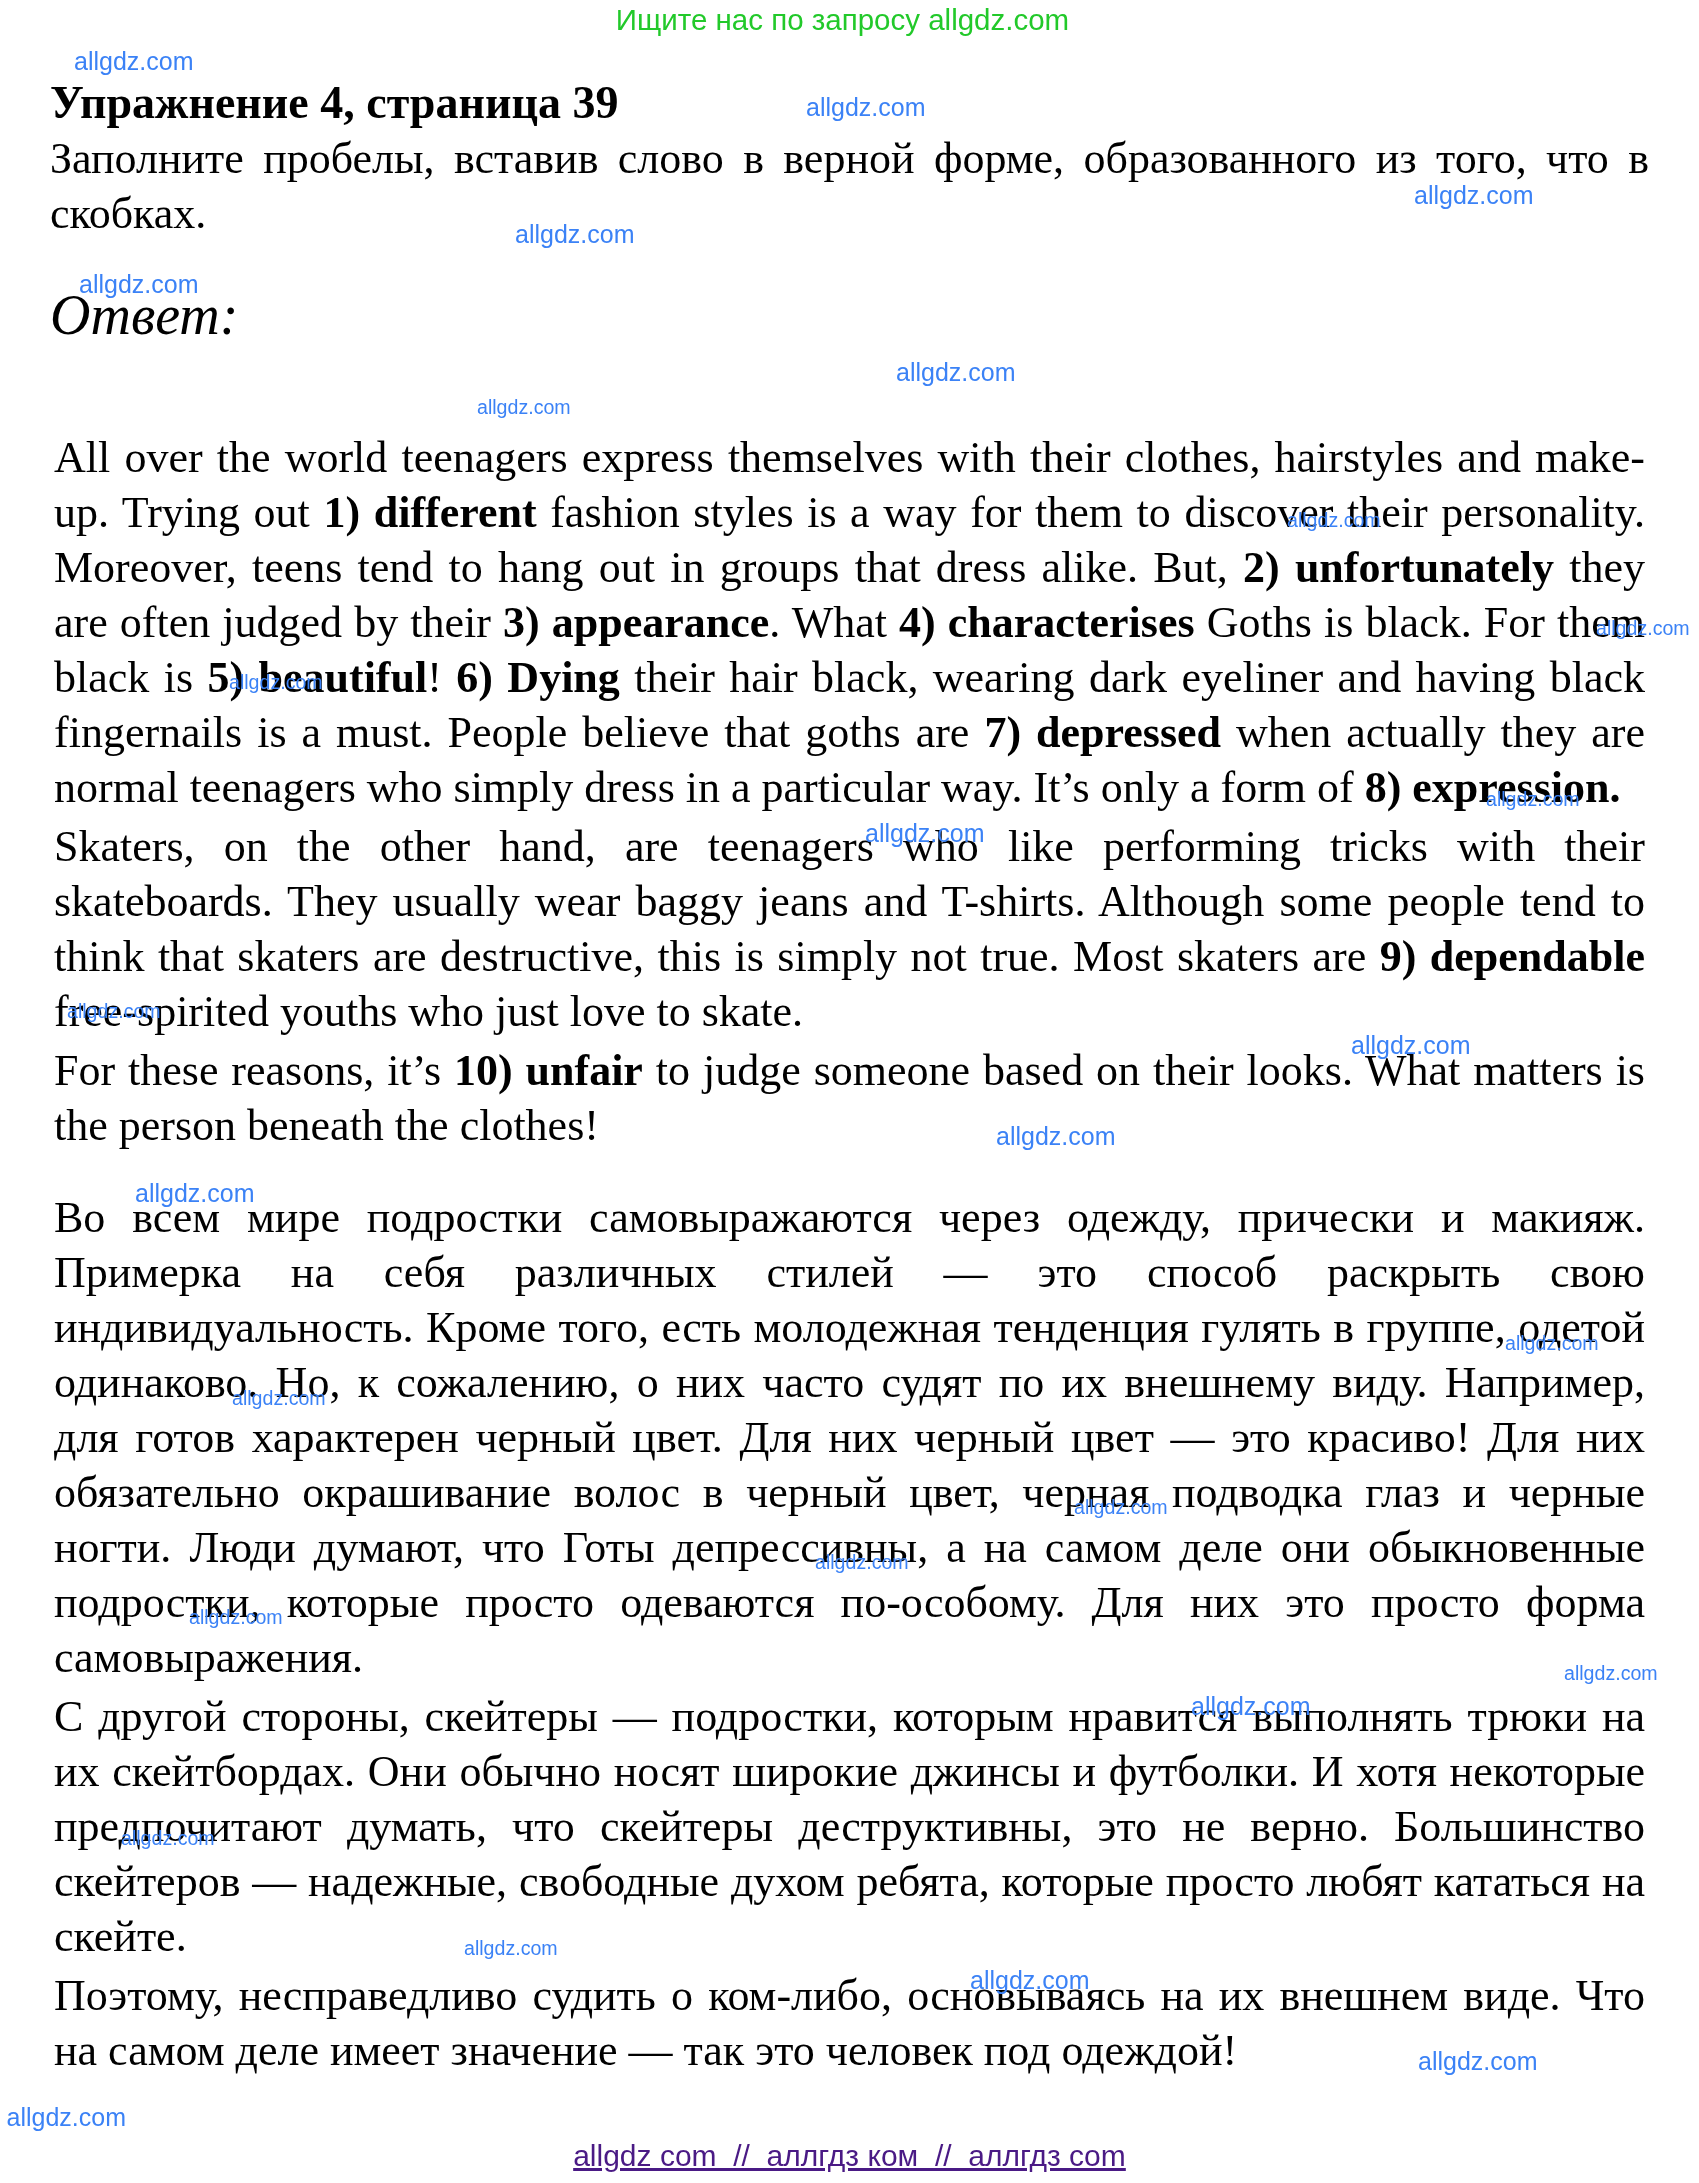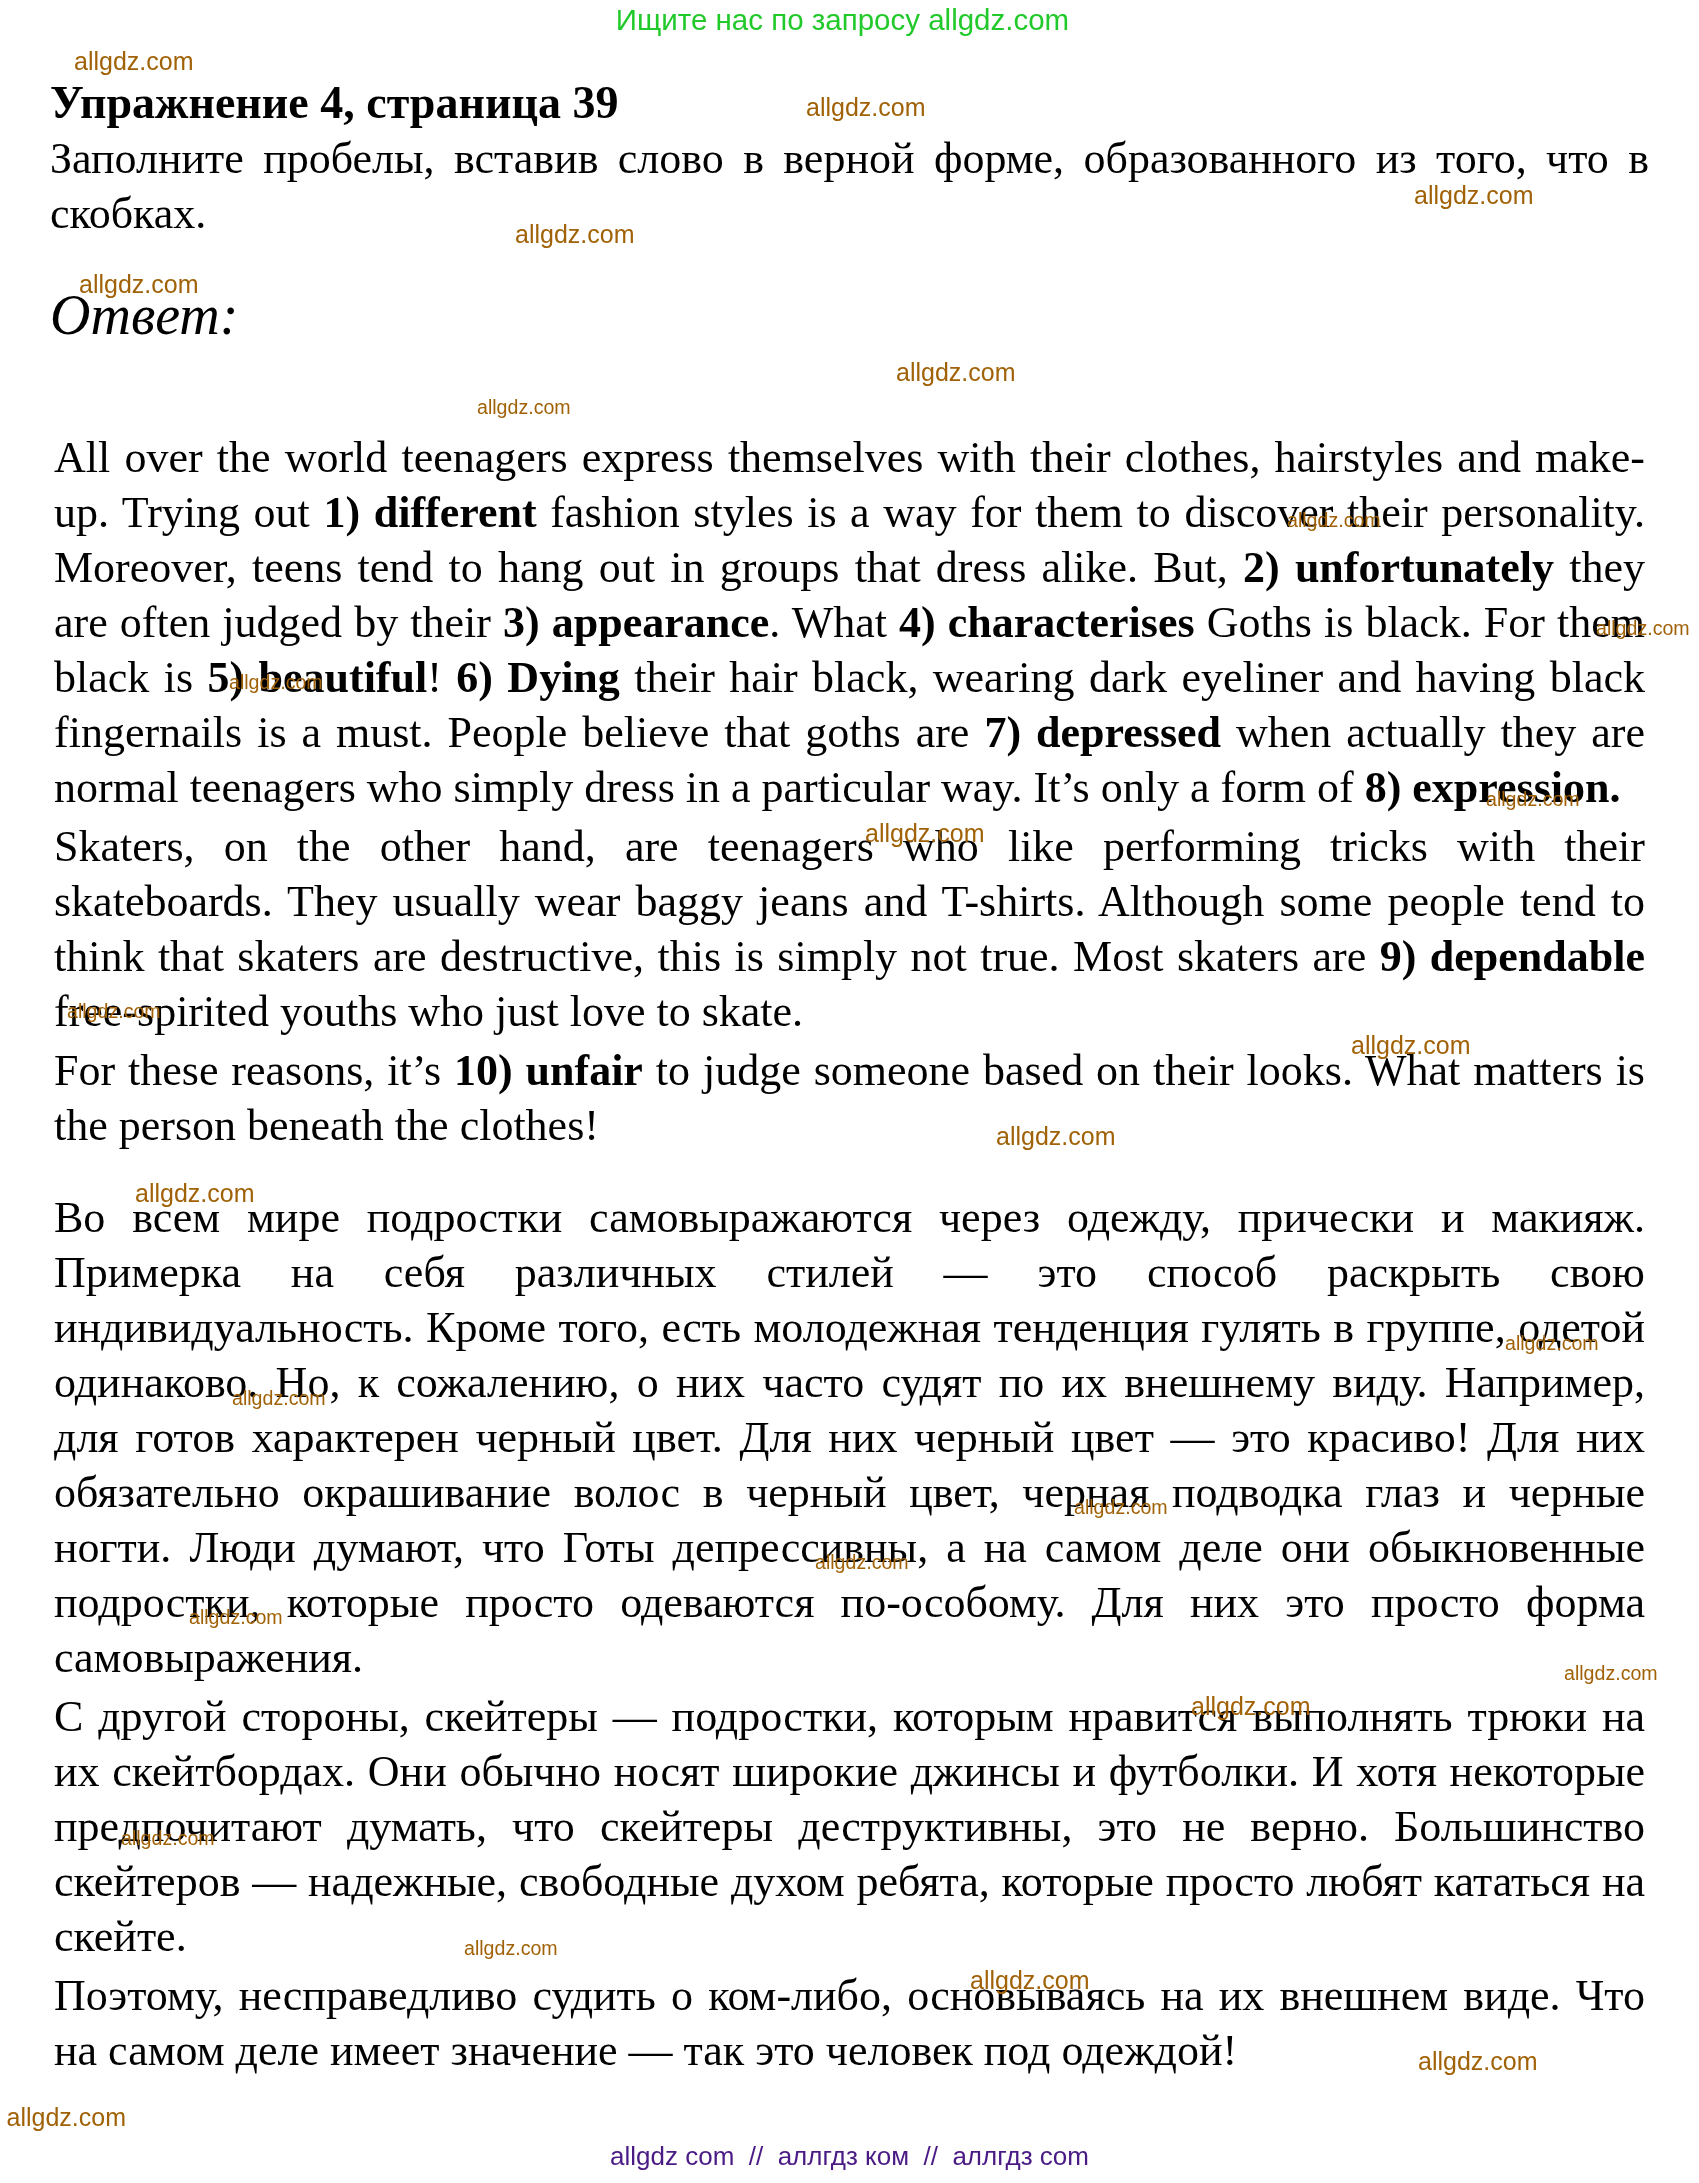--- a/index.html
+++ b/index.html
@@ -1,27 +1,27 @@
 <!DOCTYPE html>
 <html style="font-size:13px"><head>
 <meta charset="utf-8">
 <style>
   html,body{margin:0;padding:0;background:#ffffff;}
   body{width:1699px;height:2183px;position:relative;overflow:hidden;font-family:"Liberation Serif",serif;color:#000;}
   .top-banner{position:absolute;top:1.6px;left:0;width:1685px;text-align:center;font-family:"Liberation Sans",sans-serif;font-size:29.5px;color:#22c92a;line-height:36px;}
-  .footer{position:absolute;top:2138px;left:0;width:1699px;text-align:center;font-family:"Liberation Sans",sans-serif;font-size:26px;color:#4a1a85;line-height:36px;white-space:pre;}
+  .footer{position:absolute;top:2138px;left:0;width:1699px;text-align:center;font-family:"Liberation Sans",sans-serif;font-size:30px;color:#4a1a85;line-height:36px;white-space:pre;text-decoration:underline;}
   .content{position:absolute;left:50px;top:75px;width:1599px;}
   .title{font-weight:bold;font-size:46px;line-height:56px;margin:0;}
   .task{font-size:44px;line-height:55px;margin:0;text-align:justify;}
   .answer-label{font-size:56px;line-height:55px;margin:47px 0 0 0;font-style:italic;}
   .en{margin-top:87px;}
   .para{font-size:44px;line-height:55px;margin:4px;text-align:justify;text-align-last:left;}
   .ru{margin-top:37px;}
   .para b{font-weight:bold;}
-  .wm{position:absolute;font-family:"Liberation Sans",sans-serif;color:#a16207;white-space:nowrap;}
+  .wm{position:absolute;font-family:"Liberation Sans",sans-serif;color:#3b82f6;white-space:nowrap;}
   .wm-l{font-size:25px;}
   .wm-s{font-size:19.6px;}
 </style>
 </head>
 <body>
 
 <div class="top-banner">Ищите нас по запросу allgdz.com</div>
 
 <div class="content">
   <h1 class="title">Упражнение 4, страница 39</h1>

